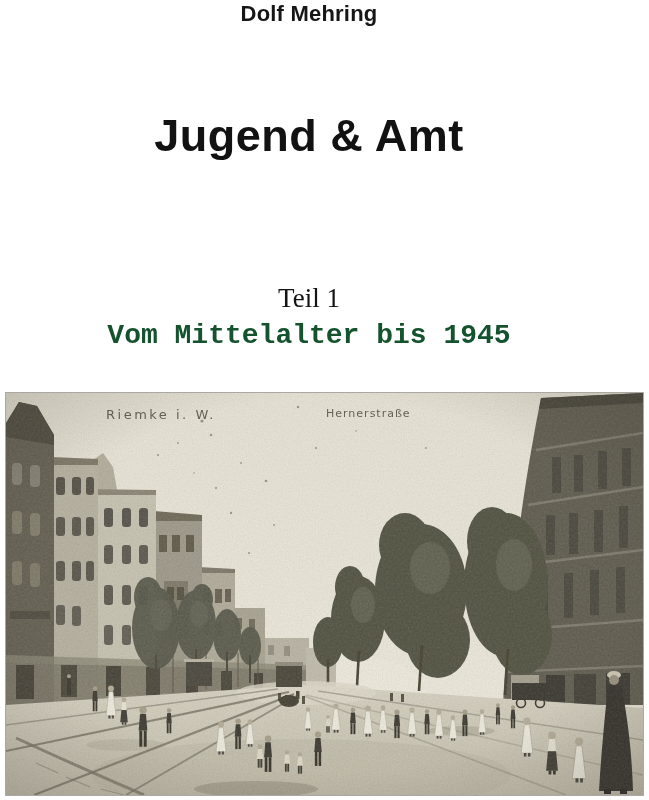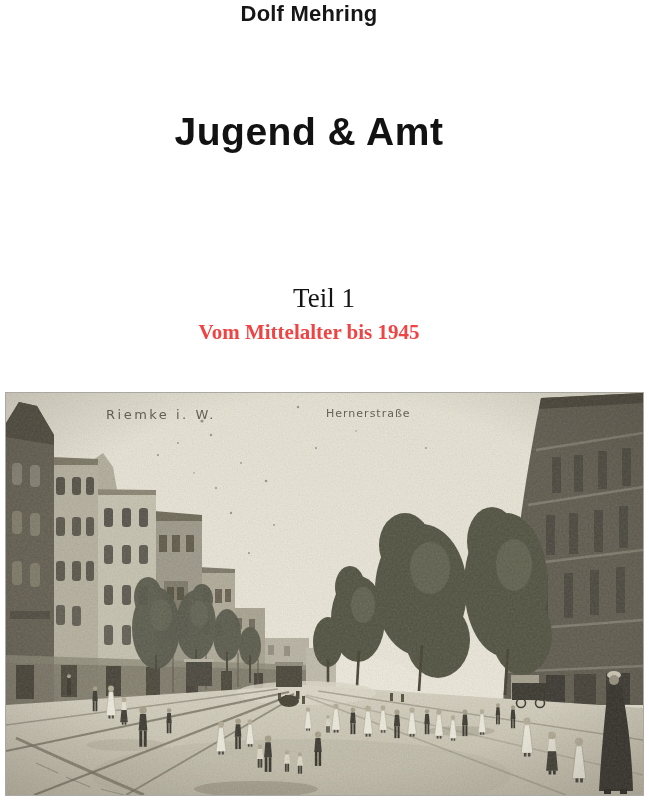--- a/index.html
+++ b/index.html
@@ -2,24 +2,24 @@
 <html><head>
 <meta charset="utf-8">
 <style>
   html,body{margin:0;padding:0;}
   body{
     width:649px;height:800px;background:#ffffff;position:relative;overflow:hidden;
     font-family:"Liberation Sans", sans-serif;color:#1a1a1a;
   }
   .center{position:absolute;left:0;width:618px;text-align:center;}
   .author{top:1px;font-weight:700;font-size:22px;letter-spacing:.2px;color:#161616;}
-  .title{top:110px;font-weight:700;font-size:39px;letter-spacing:.5px;color:#121212;}
+  .title{top:110px;font-weight:700;font-size:45px;letter-spacing:.5px;color:#121212;}
   .subtitle{top:197px;font-family:"Liberation Serif", serif;font-size:22.5px;line-height:28px;color:#141414;}
-  .part{top:283px;font-family:"Liberation Serif", serif;font-size:27px;color:#141414;padding-left:15px;}
-  .part2{top:320px;font-family:Liberation Serif, serif;font-size:21px;font-weight:600;color:#ef4444;}
+  .part{top:283px;font-family:"Liberation Serif", serif;font-size:27px;color:#141414;}
+  .part2{top:320px;font-family:Liberation Mono, monospace;font-size:28px;font-weight:600;color:#14532d;}
   .photo{
     position:absolute;left:6px;top:393px;width:637px;height:402px;
     background:#e8e4d6;outline:1px solid rgba(66,62,51,.45);
   }
   .photo svg{display:block;width:637px;height:402px;}
   .cap{font-family:"DejaVu Sans", sans-serif;fill:#5d5a4d;}
 </style>
 </head>
 <body>
 

